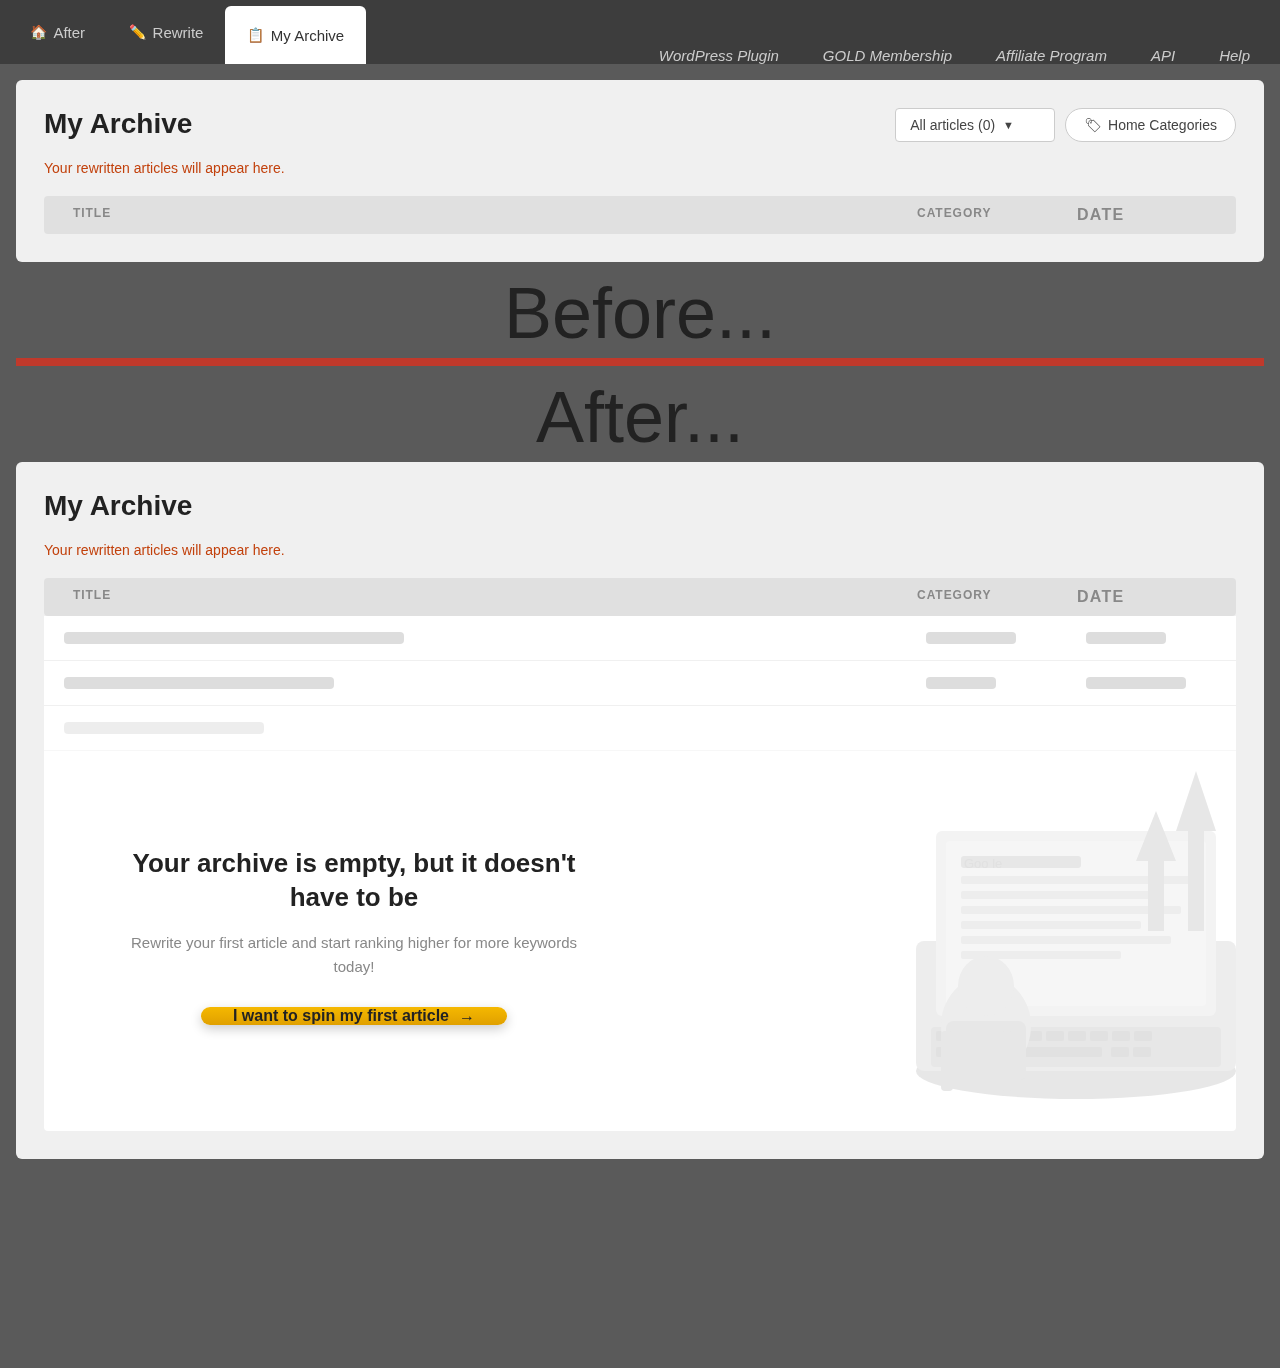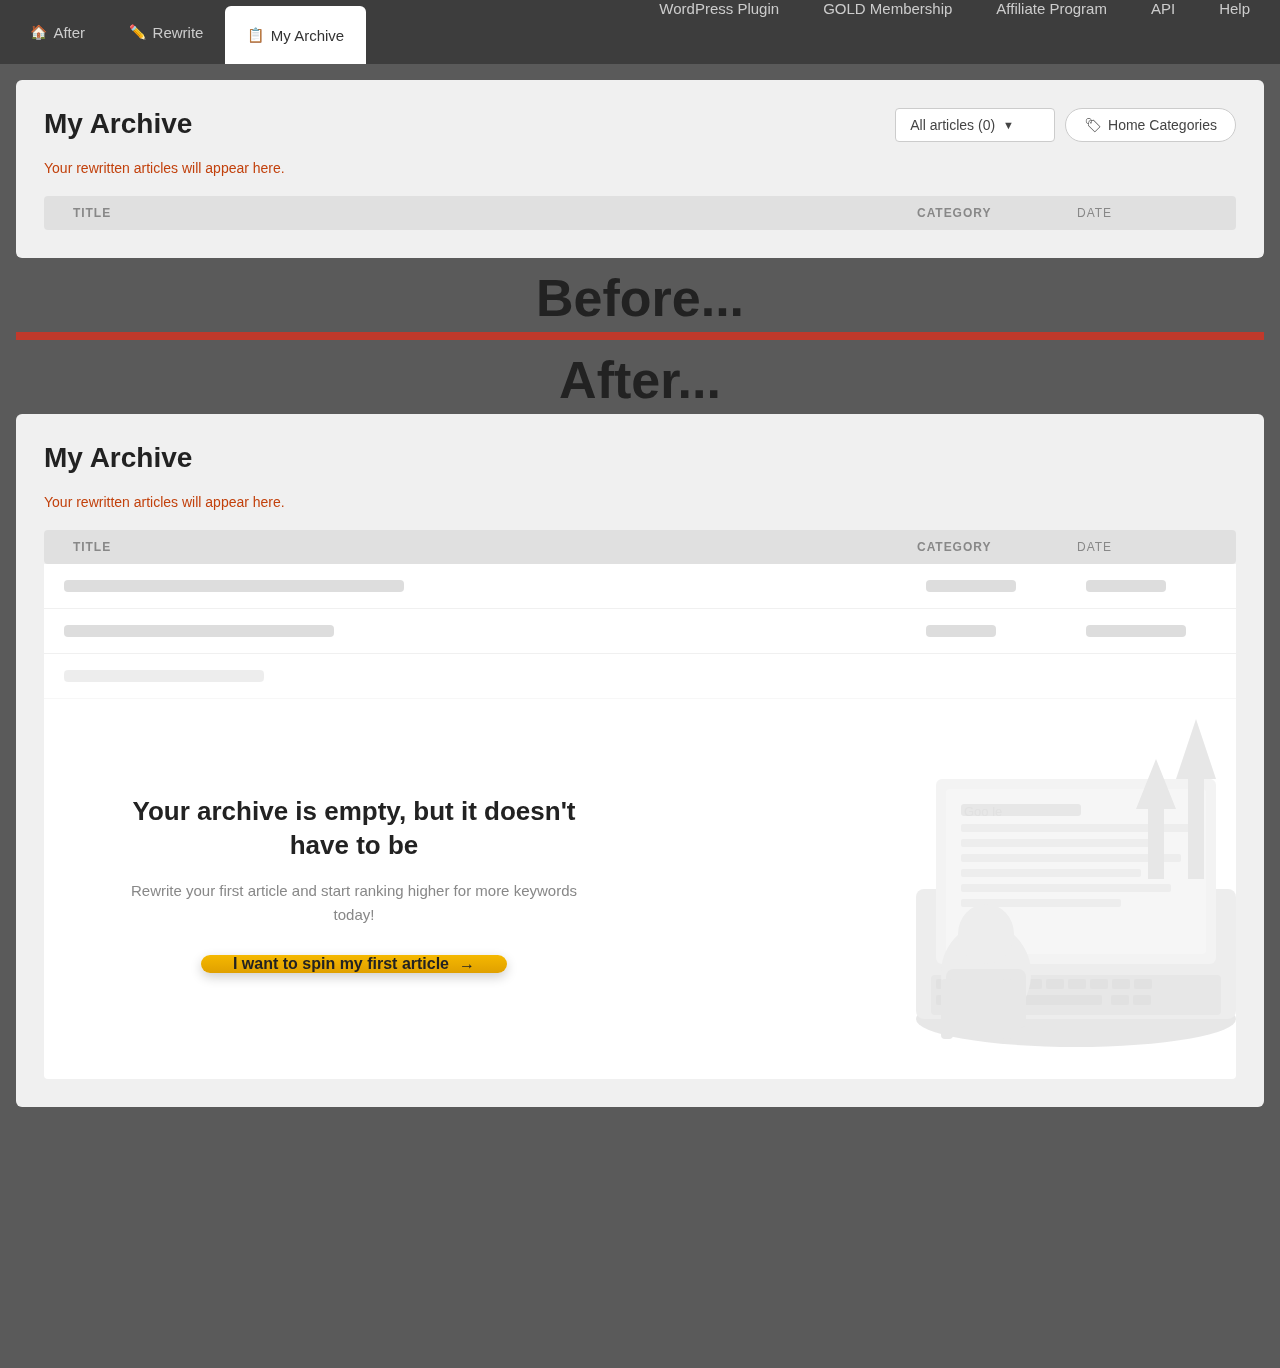--- a/index.html
+++ b/index.html
@@ -34,35 +34,36 @@
     .nav-tab.active {
       background: #fff;
       color: #333;
       border-radius: 6px 6px 0 0;
       margin-top: 6px;
     }
     .nav-tab .tab-icon { font-size: 14px; }
     .nav-right {
       margin-left: auto;
       display: flex;
-      align-items: flex-start;
+      align-items: flex-end;
+      font-style: italic;
     }
 
     
     .page-wrapper {
       padding: 16px;
       display: flex;
       flex-direction: column;
       gap: 0;
     }
 
     
     .label-before, .label-after {
-      font-size: 52px;
-      font-weight: 700;
+      font-size: 72px;
+      font-weight: 400;
       text-align: center;
       padding: 10px 0 4px;
     }
     .label-before { color: #222; }
     .label-after { color: #222; text-align: center; }
 
     
     .red-divider {
       height: 8px;
       background: #c0392b;
@@ -145,22 +146,22 @@
     .col-category {
       width: 160px;
       font-size: 12px;
       font-weight: 600;
       color: #888;
       letter-spacing: 0.08em;
       text-transform: uppercase;
     }
     .col-date {
       width: 130px;
-      font-size: 12px;
-      font-weight: 400;
+      font-size: 16px;
+      font-weight: 700;
       color: #888;
       letter-spacing: 0.08em;
       text-transform: uppercase;
     }
 
     
     .table-body {
       background: #fff;
       border-radius: 0 0 4px 4px;
     }

